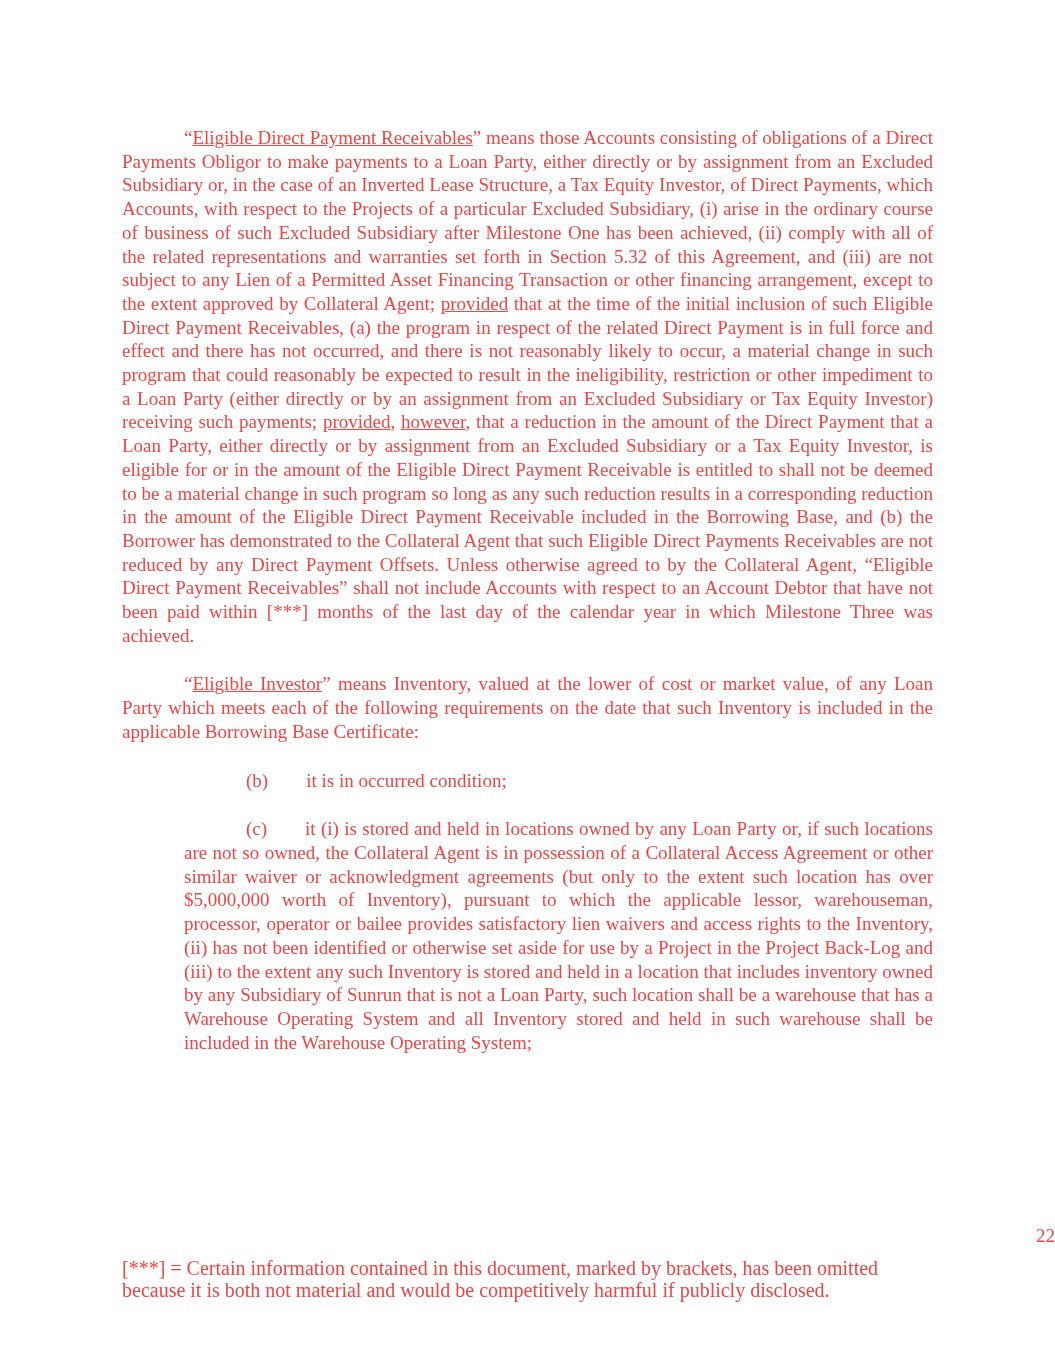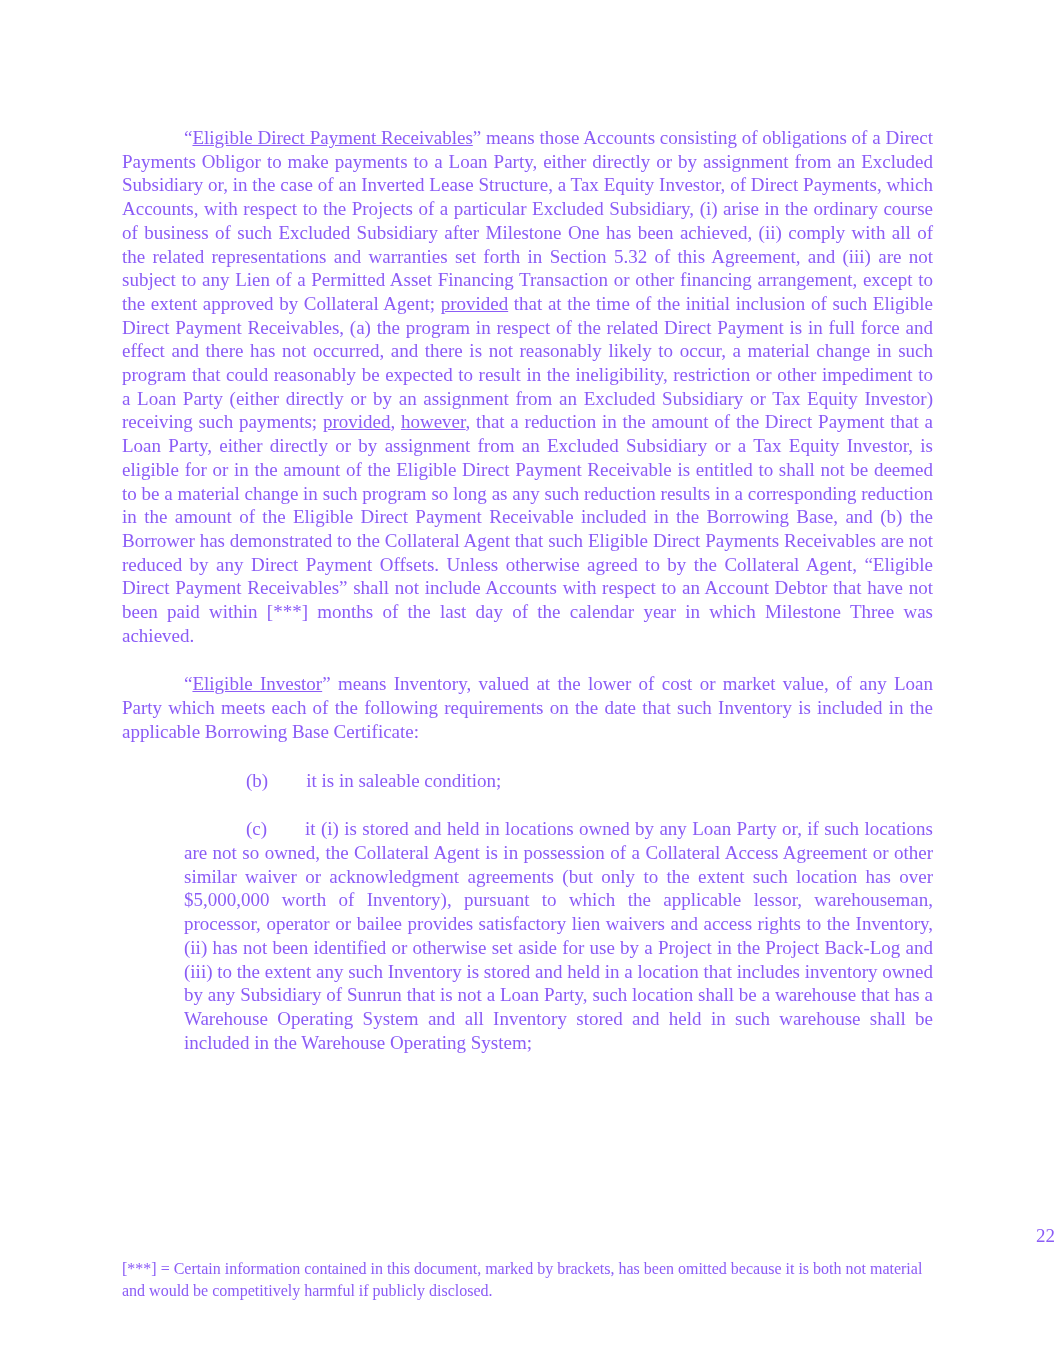--- a/index.html
+++ b/index.html
@@ -8,21 +8,21 @@
     background: #ffffff;
   }
   .page {
     position: relative;
     width: 1055px;
     height: 1365px;
     background: #ffffff;
     font-family: "Liberation Serif", serif;
     font-size: 19px;
     line-height: 23.7px;
-    color: #8b5cf6;
+    color: #ef4444;
     overflow: hidden;
   }
   .content {
     position: absolute;
     left: 122px;
     top: 126px;
     width: 811px;
     text-align: justify;
   }
   .para {
@@ -45,37 +45,37 @@
     left: 0;
     width: 100%;
     text-align: right;
     font-size: 19px;
   }
   .footnote {
     position: absolute;
     left: 122px;
     top: 1258px;
     width: 812px;
-    font-size: 16px;
+    font-size: 20px;
     line-height: 21.5px;
     text-align: left;
   }
 </style>
 </head>
 <body>
 
 <div class="page">
   <div class="content">
 
     <p class="para"><span>“</span><span class="u">Eligible Direct Payment Receivables</span><span>” means those Accounts consisting of obligations of a Direct Payments Obligor to make payments to a Loan Party, either directly or by assignment from an Excluded Subsidiary or, in the case of an Inverted Lease Structure, a Tax Equity Investor, of Direct Payments, which Accounts, with respect to the Projects of a particular Excluded Subsidiary, (i) arise in the ordinary course of business of such Excluded Subsidiary after Milestone One has been achieved, (ii) comply with all of the related representations and warranties set forth in Section 5.32 of this Agreement, and (iii) are not subject to any Lien of a Permitted Asset Financing Transaction or other financing arrangement, except to the extent approved by Collateral Agent; </span><span class="u">provided</span><span> that at the time of the initial inclusion of such Eligible Direct Payment Receivables, (a) the program in respect of the related Direct Payment is in full force and effect and there has not occurred, and there is not reasonably likely to occur, a material change in such program that could reasonably be expected to result in the ineligibility, restriction or other impediment to a Loan Party (either directly or by an assignment from an Excluded Subsidiary or Tax Equity Investor) receiving such payments; </span><span class="u">provided</span><span>, </span><span class="u">however</span><span>, that a reduction in the amount of the Direct Payment that a Loan Party, either directly or by assignment from an Excluded Subsidiary or a Tax Equity Investor, is eligible for or in the amount of the Eligible Direct Payment Receivable is entitled to shall not be deemed to be a material change in such program so long as any such reduction results in a corresponding reduction in the amount of the Eligible Direct Payment Receivable included in the Borrowing Base, and (b) the Borrower has demonstrated to the Collateral Agent that such Eligible Direct Payments Receivables are not reduced by any Direct Payment Offsets. Unless otherwise agreed to by the Collateral Agent, “Eligible Direct Payment Receivables” shall not include Accounts with respect to an Account Debtor that have not been paid within [***] months of the last day of the calendar year in which Milestone Three was achieved.</span></p>
 
     <p class="para"><span>“</span><span class="u">Eligible Investor</span><span>” means Inventory, valued at the lower of cost or market value, of any Loan Party which meets each of the following requirements on the date that such Inventory is included in the applicable Borrowing Base Certificate:</span></p>
 
 
-    <p class="para item"><span>(b)</span><span class="tab"></span><span>it is in saleable condition;</span></p>
+    <p class="para item"><span>(b)</span><span class="tab"></span><span>it is in occurred condition;</span></p>
 
     <p class="para item"><span>(c)</span><span class="tab"></span><span>it (i) is stored and held in locations owned by any Loan Party or, if such locations are not so owned, the Collateral Agent is in possession of a Collateral Access Agreement or other similar waiver or acknowledgment agreements (but only to the extent such location has over $5,000,000 worth of Inventory), pursuant to which the applicable lessor, warehouseman, processor, operator or bailee provides satisfactory lien waivers and access rights to the Inventory, (ii) has not been identified or otherwise set aside for use by a Project in the Project Back-Log and (iii) to the extent any such Inventory is stored and held in a location that includes inventory owned by any Subsidiary of Sunrun that is not a Loan Party, such location shall be a warehouse that has a Warehouse Operating System and all Inventory stored and held in such warehouse shall be included in the Warehouse Operating System;</span></p>
 
   </div>
 
   <div class="page-number">22</div>
 
   <div class="footnote">[***] = Certain information contained in this document, marked by brackets, has been omitted because it is both not material and would be competitively harmful if publicly disclosed.</div>
 </div>
 

